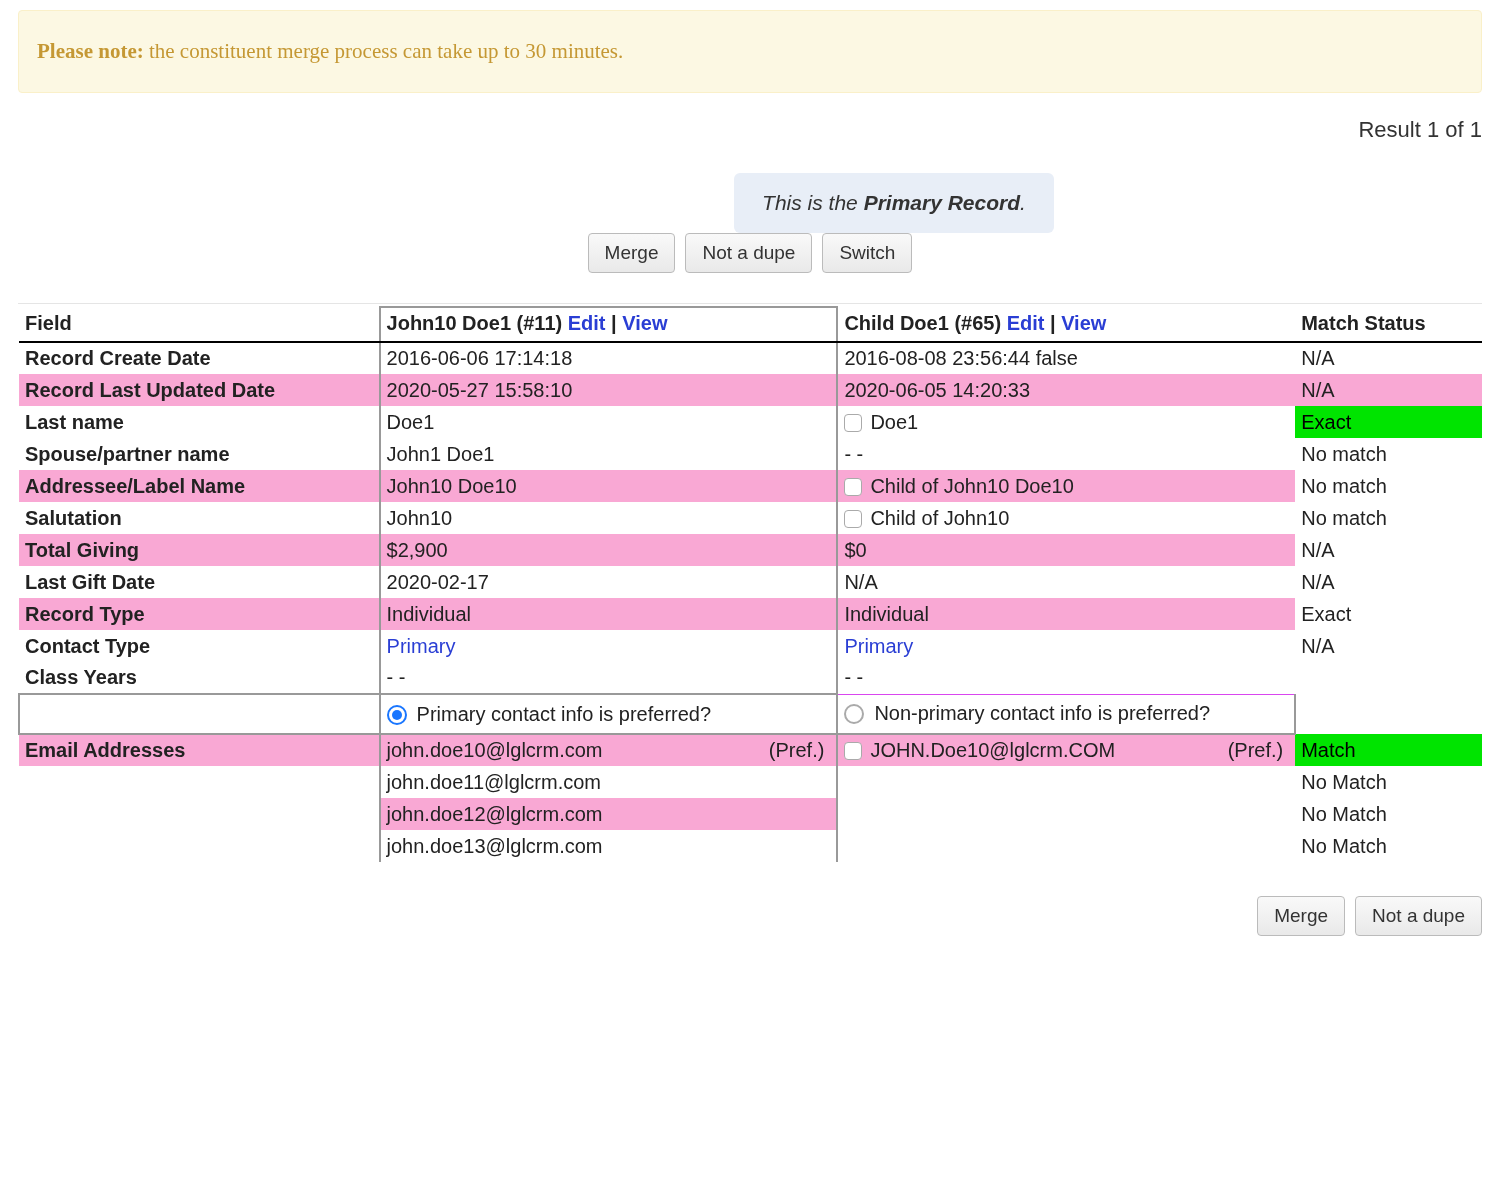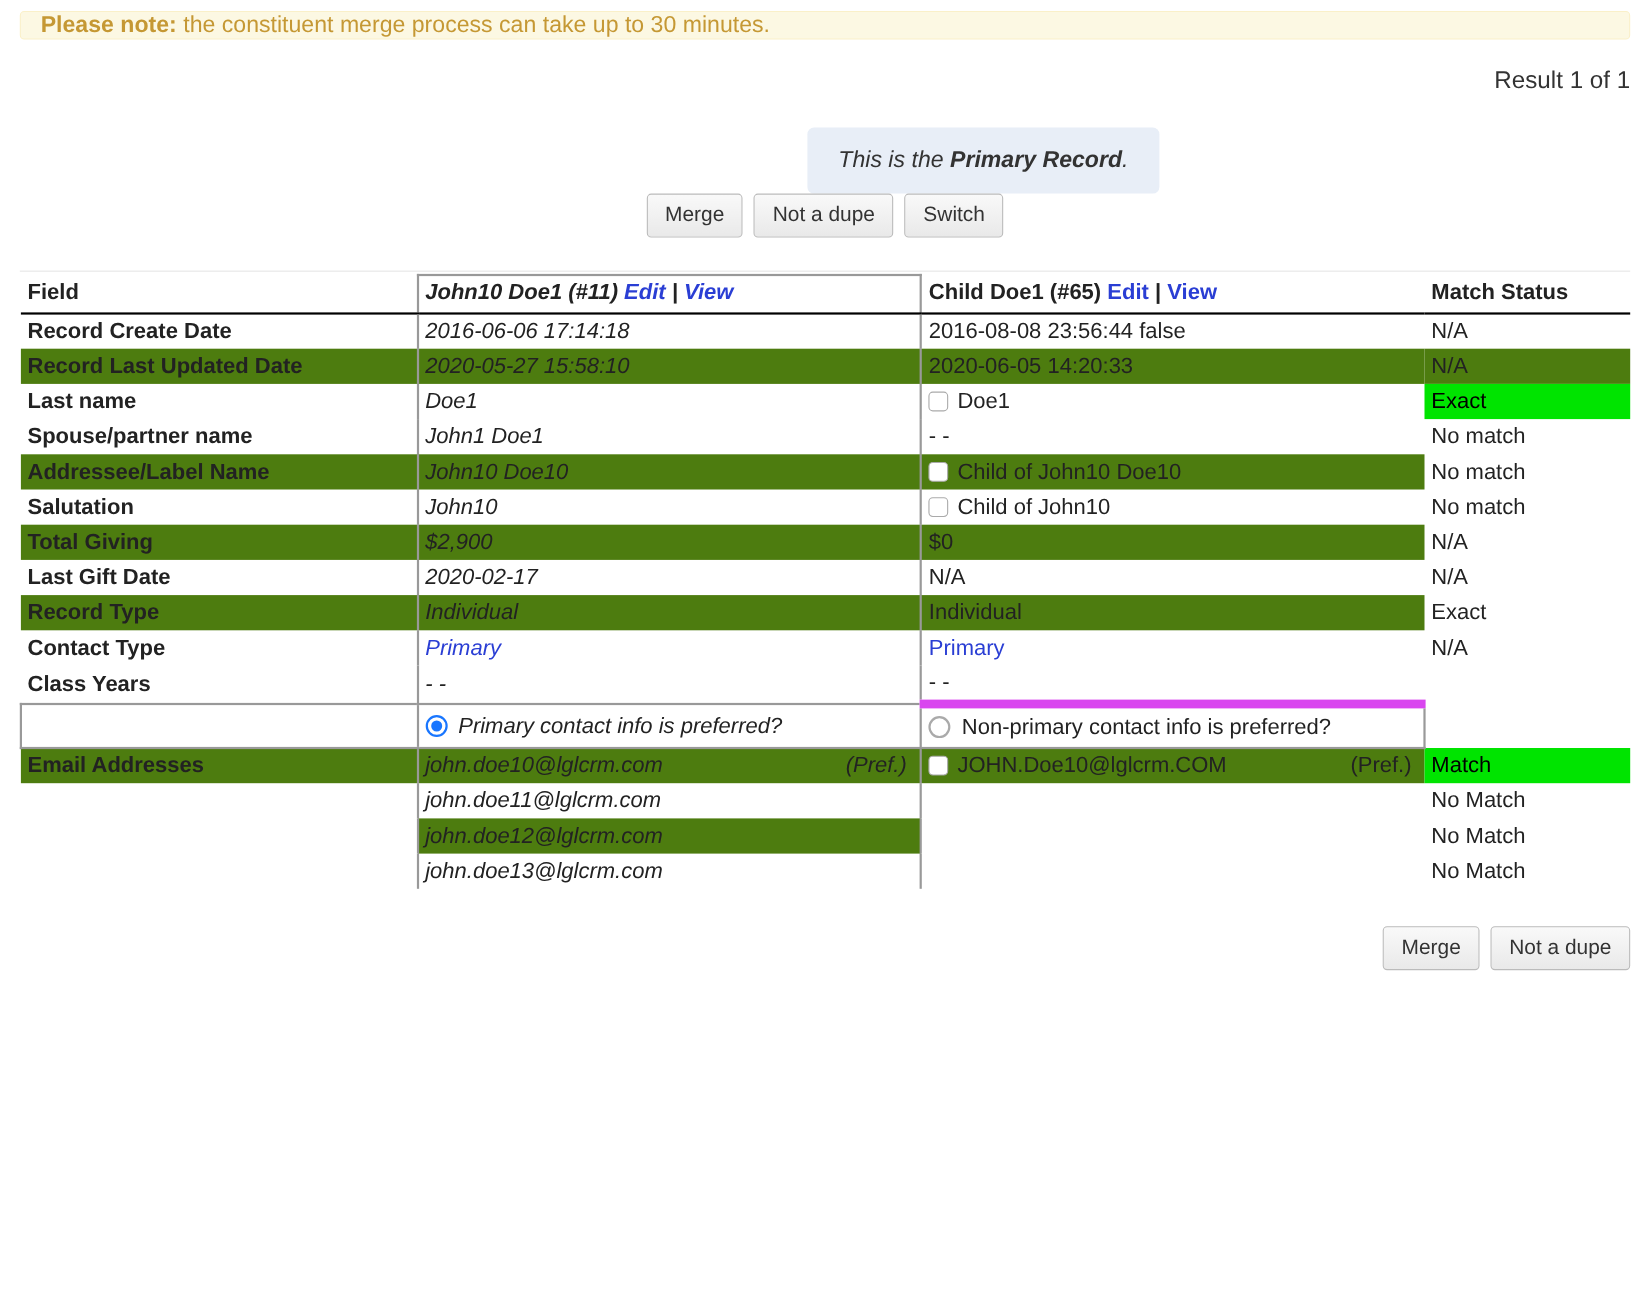--- a/index.html
+++ b/index.html
@@ -7,24 +7,25 @@
     font-family: -apple-system, BlinkMacSystemFont, "Helvetica Neue", Helvetica, Arial, sans-serif;
     font-size: 20px;
     color: #222;
     background: #fff;
     padding: 10px 12px 30px 18px;
   }
   .note-box {
     background: #fcf8e3;
     border: 1px solid #faf0c9;
     border-radius: 4px;
-    padding: 0 18px;
+    padding: 28px 18px;
     color: #c59834;
     font-size: 21px;
     margin-bottom: 24px;
+    font-family: Liberation Serif, serif;
   }
   .note-box .strong { font-weight: 600; }
   .result-count {
     font-size: 22px;
     color: #333;
     margin: 0 0 30px 2px;
     text-align: right;
   }
   .header-row {
     display: flex;
@@ -73,21 +74,21 @@
   }
   table.merge thead th {
     font-weight: 700;
     border-bottom: 2px solid #000;
     padding-bottom: 6px;
   }
   .header-rec { position: relative; }
   .link { color: #2a3ed4; cursor: pointer; }
   .link.bold { font-weight: 700; }
   .pipe { color: #222; font-weight: 700; }
-  .row-alt td { background: #4d7c0f; }
+  .row-alt td { background: #f9a8d4; }
   .row-alt td.no-bg { background: transparent; }
   td.field-label { font-weight: 700; margin-left: 28px; }
   .cb {
     display: inline-block;
     width: 18px; height: 18px;
     border: 1.5px solid #aaa;
     border-radius: 4px;
     vertical-align: -3px;
     margin-right: 8px;
     background: #fff;
@@ -115,21 +116,20 @@
   }
   .status-green {
     background: #00e400 !important;
     color: #000;
   }
   .val-link { color: #2a3ed4; }
   .pref { float: right; margin-right: 6px; }
   .col-outline {
     border-left: 2px solid #999;
     border-right: 2px solid #999;
-    font-style: italic;
   }
   thead th.col-outline { border-top: 2px solid #999; }
   .col-outline-bottom td.col-outline { border-bottom: 2px solid #999; }
   .cutoff-row td { overflow: hidden; white-space: nowrap; height: 26px; line-height: 14px; padding-top: 0; padding-bottom: 12px; margin-left: 30px;}
   .highlight-row td {
     border-top: 4px solid #e8381b;
     border-bottom: 4px solid #e8381b;
     height: 50px;
   }
   .highlight-row td:first-child { border-left: 4px solid #e8381b; }
@@ -254,21 +254,21 @@
       <td class="field-label">Class Years</td>
       <td class="col-outline">- -</td>
       <td>- -</td>
       <td></td>
     </tr>
     <tr class="col-outline-bottom" style="height:40px">
       <td class="field-label col-outline" style="border-left:2px solid #999; border-right:none; border-top:2px solid #999;"></td>
       <td class="col-outline" style="border-top:2px solid #999;">
         <span class="radio checked"></span><span>Primary contact info is preferred?</span>
       </td>
-      <td style="border-top:8px solid #d946ef; border-bottom:2px solid #999; border-right:2px solid #999;">
+      <td style="border-top:1px solid #d946ef; border-bottom:2px solid #999; border-right:2px solid #999;">
         <span class="radio"></span><span>Non-primary contact info is preferred?</span>
       </td>
       <td></td>
     </tr>
     <tr class="row-alt">
       <td class="field-label">Email Addresses</td>
       <td class="col-outline">
         <span>john.doe10@lglcrm.com</span><span class="pref">(Pref.)</span>
       </td>
       <td>

